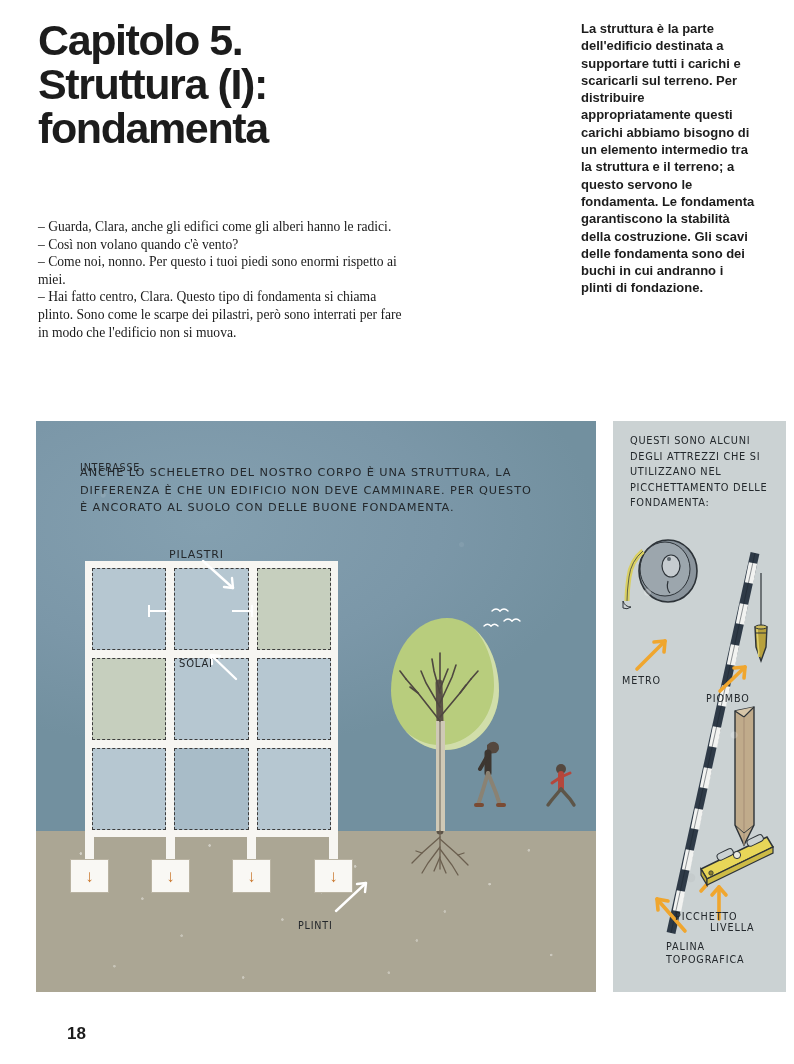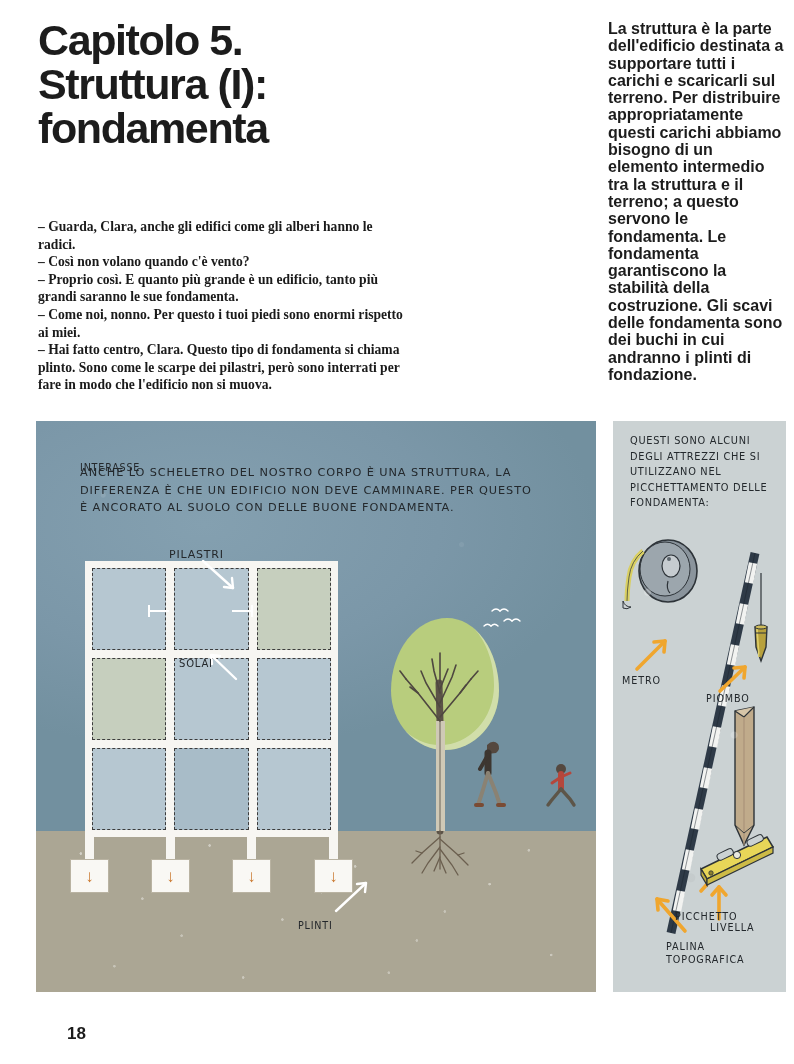--- a/index.html
+++ b/index.html
@@ -32,43 +32,43 @@
     font-weight: bold;
     font-size: 43px;
     line-height: 44px;
     letter-spacing: -1.4px;
     color: #1c1c1c;
   }
 
   
   .sidebar-summary {
     position: absolute;
-    left: 608px;
+    left: 581px;
     top: 20px;
     width: 176px;
     font-family: "Liberation Sans", sans-serif;
     font-weight: bold;
-    font-size: 16px;
+    font-size: 13px;
     line-height: 17.3px;
     color: #1c1c1c;
     text-align: left;
   }
 
   
   .dialogue {
     position: absolute;
     left: 38px;
     top: 218px;
     width: 365px;
     font-family: "Liberation Serif", serif;
     font-size: 13.6px;
     line-height: 17.6px;
     color: #1a1a1a;
   }
-  .dialogue p { margin: 0; font-weight: bold; }
+  .dialogue p { margin: 0; }
 
   
   .illus-main {
     position: absolute;
     left: 36px;
     top: 421px;
     width: 560px;
     height: 571px;
     overflow: hidden;
   }
@@ -269,21 +269,20 @@
     <div class="chapter-title">Capitolo 5.</div>
     <div class="chapter-title">Struttura (I):</div>
     <div class="chapter-title">fondamenta</div>
   </div>
 
   <div class="sidebar-summary">La struttura è la parte dell'edificio destinata a supportare tutti i carichi e scaricarli sul terreno. Per distribuire appropriatamente questi carichi abbiamo bisogno di un elemento intermedio tra la struttura e il terreno; a questo servono le fondamenta. Le fondamenta garantiscono la stabilità della costruzione. Gli scavi delle fondamenta sono dei buchi in cui andranno i plinti di fondazione.</div>
 
   <div class="dialogue">
     <p>– Guarda, Clara, anche gli edifici come gli alberi hanno le radici.</p>
     <p>– Così non volano quando c'è vento?</p>
-    <p>– Proprio così. E quanto più grande è un edificio, tanto più grandi saranno le sue fondamenta.</p>
     <p>– Come noi, nonno. Per questo i tuoi piedi sono enormi rispetto ai miei.</p>
     <p>– Hai fatto centro, Clara. Questo tipo di fondamenta si chiama plinto. Sono come le scarpe dei pilastri, però sono interrati per fare in modo che l'edificio non si muova.</p>
   </div>
 
   <div class="illus-main">
 
     <div class="sky"></div>
     <div class="ground"></div>
 
     <div class="hand-caption">ANCHE LO SCHELETRO DEL NOSTRO CORPO È UNA STRUTTURA, LA DIFFERENZA È CHE UN EDIFICIO NON DEVE CAMMINARE. PER QUESTO È ANCORATO AL SUOLO CON DELLE BUONE FONDAMENTA.</div>

